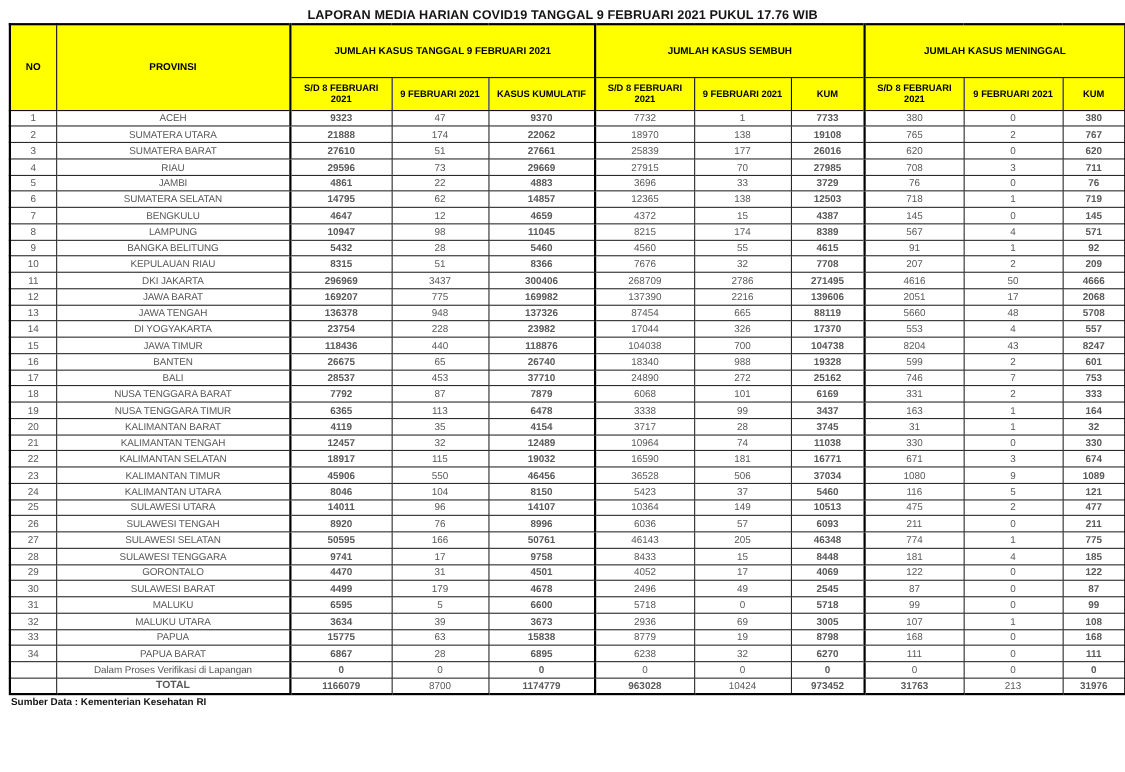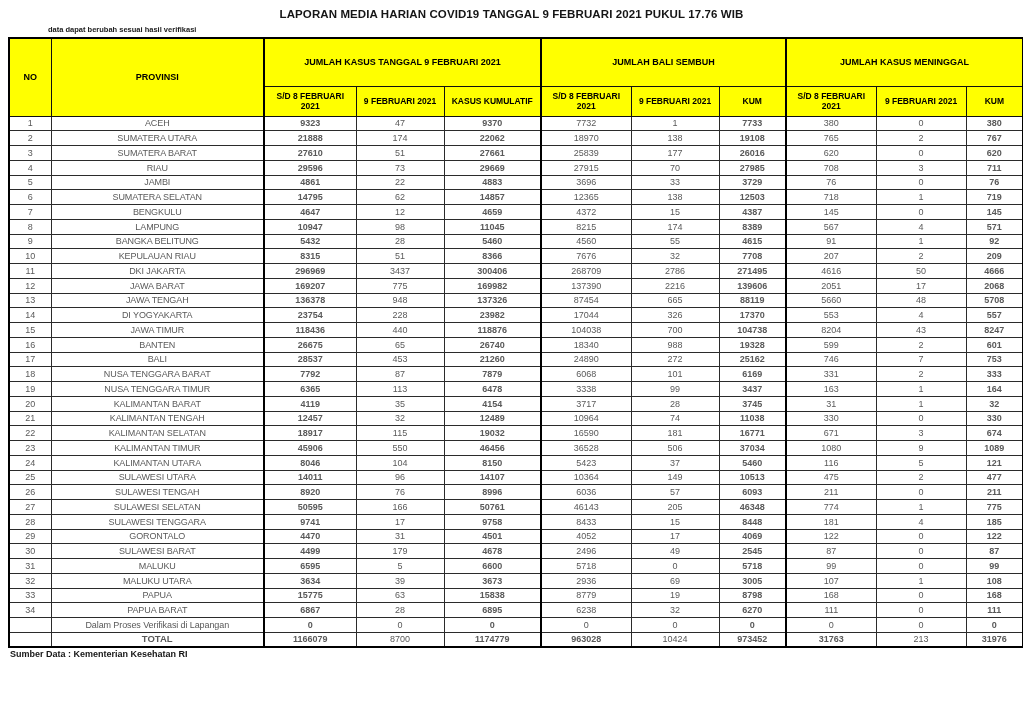--- a/index.html
+++ b/index.html
@@ -79,42 +79,41 @@
     font-weight: bold;
     color: #151515;
   }
 </style>
 </head>
 <body>
 
 <div class="page">
 
   <div class="title">LAPORAN MEDIA HARIAN COVID19 TANGGAL 9 FEBRUARI 2021 PUKUL 17.76 WIB</div>
-  <div class="note">data dapat berubah sesuai hasil verifikasi</div>
 
   <table class="report">
     <colgroup>
       <col style="width:42px">
         <col style="width:213px">
       <col style="width:92px">
         <col style="width:88px">
         <col style="width:97px">
       <col style="width:90px">
         <col style="width:88px">
         <col style="width:67px">
       <col style="width:90px">
         <col style="width:90px">
         <col style="width:57px">
     </colgroup>
     <thead>
       <tr class="group-row">
         <th rowspan="2">NO</th>
         <th rowspan="2">PROVINSI</th>
         <th colspan="3" class="gsep">JUMLAH KASUS TANGGAL 9 FEBRUARI 2021</th>
-        <th colspan="3" class="gsep">JUMLAH BALI SEMBUH</th>
+        <th colspan="3" class="gsep">JUMLAH KASUS SEMBUH</th>
         <th colspan="3" class="gsep">JUMLAH KASUS MENINGGAL</th>
       </tr>
       <tr class="sub-row">
         <th class="gsep">S/D 8 FEBRUARI 2021</th>
         <th>9 FEBRUARI 2021</th>
         <th>KASUS KUMULATIF</th>
         <th class="gsep">S/D 8 FEBRUARI 2021</th>
         <th>9 FEBRUARI 2021</th>
         <th>KUM</th>
         <th class="gsep">S/D 8 FEBRUARI 2021</th>
@@ -329,21 +328,21 @@
           <td class="b">19328</td>
           <td class="gsep">599</td>
           <td class="">2</td>
           <td class="b">601</td>
         </tr>
         <tr>
           <td class="">17</td>
           <td class="prov">BALI</td>
           <td class="b gsep">28537</td>
           <td class="">453</td>
-          <td class="b">21260</td>
+          <td class="b">37710</td>
           <td class="gsep">24890</td>
           <td class="">272</td>
           <td class="b">25162</td>
           <td class="gsep">746</td>
           <td class="">7</td>
           <td class="b">753</td>
         </tr>
         <tr>
           <td class="">18</td>
           <td class="prov">NUSA TENGGARA BARAT</td>

